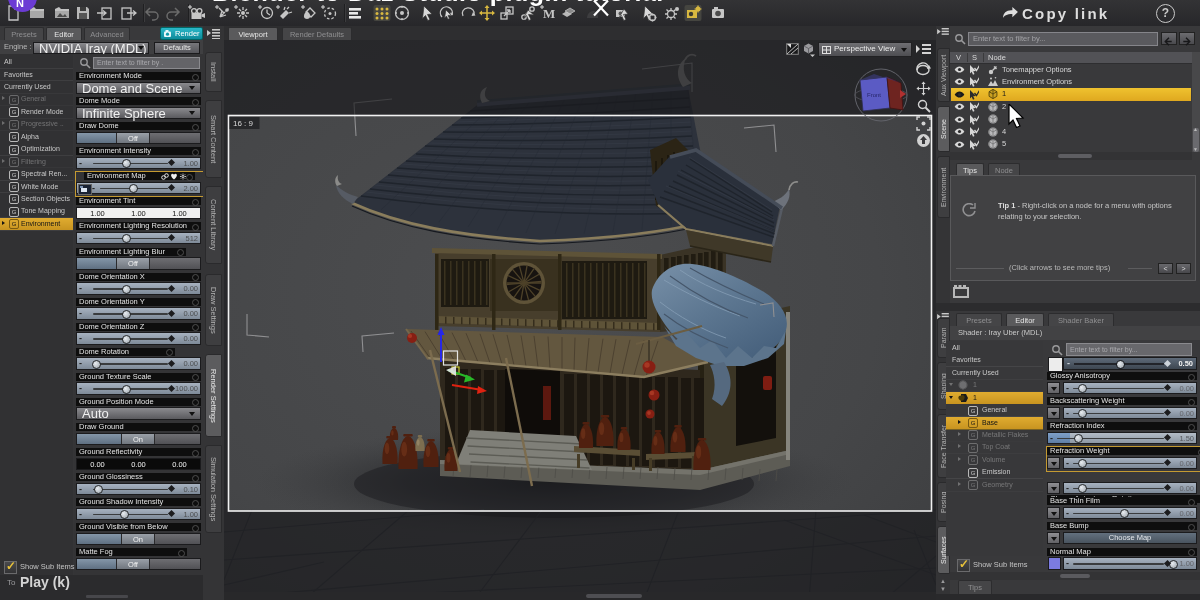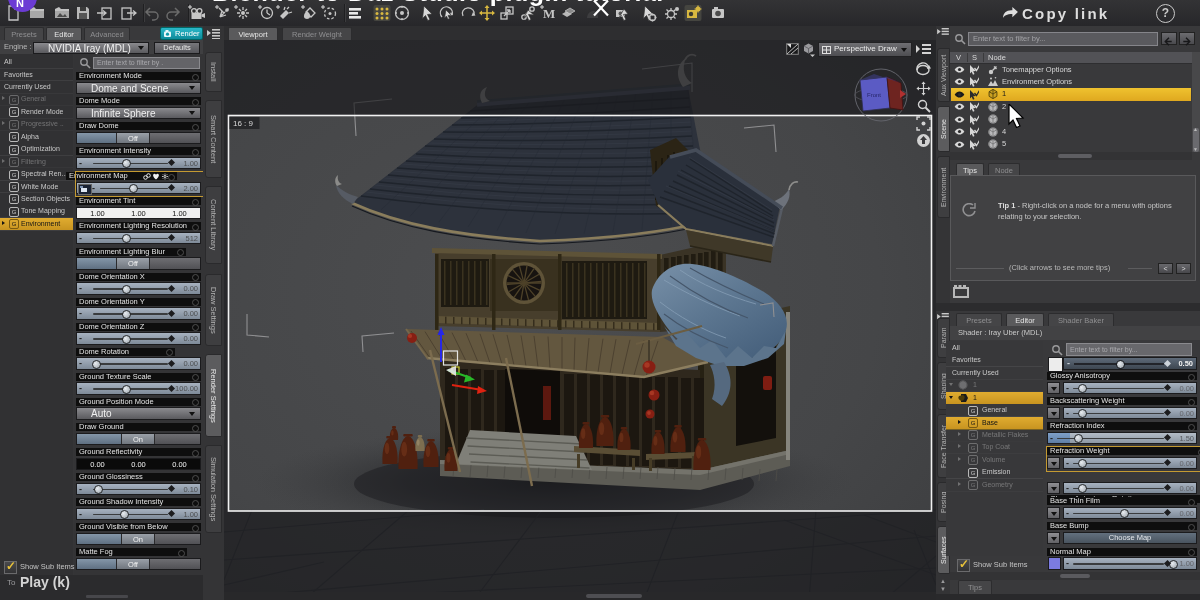--- a/index.html
+++ b/index.html
@@ -9,21 +9,21 @@
 .ic{position:absolute;top:4px;width:18px;height:18px}
 .sep{position:absolute;top:4px;width:1px;height:18px;background:#1f1f21;box-shadow:1px 0 0 #3c3c3e}
 
 #lp{left:0;top:26px;width:203px;height:574px;background:#353537}
 .tabrow{position:absolute;left:0;top:0;width:100%;height:14px;background:#39393b}
 .tab{position:absolute;top:1px;height:13px;background:#454547;color:#8f8f91;font-size:7.5px;line-height:13px;text-align:center;border-radius:2px 2px 0 0;border:1px solid #2c2c2e;border-bottom:none;box-sizing:border-box}
 .tab.on{background:#5a5a5c;color:#e6e6e6}
 .hdr{position:absolute;height:8px;background:#0e0e0e;color:#e3e3e3;font-size:7.5px;line-height:8.5px;padding-left:3px;box-sizing:border-box}
 .hdr i{position:absolute;right:2px;top:1.5px;width:5px;height:5px;border:1px solid #4e4e4e;border-radius:50%;font-style:normal}
 .ctl{position:absolute;height:12.5px;box-sizing:border-box;border:1px solid #1b1b1d}
-.dd{background:linear-gradient(#8a8a8e,#5a5a5e);color:#f0f0f0;font-size:10px;line-height:11px;padding-left:14px}
+.dd{background:linear-gradient(#8a8a8e,#5a5a5e);color:#f0f0f0;font-size:13px;line-height:11px;padding-left:5px}
 .dd b{position:absolute;right:5px;top:3.5px;border-left:3.5px solid transparent;border-right:3.5px solid transparent;border-top:4.5px solid #111}
 .sl{background:linear-gradient(#a7b2c0,#7e8a98)}
 .sl .tr{position:absolute;left:9px;right:32px;top:5px;height:1.5px;background:#3a3c3e;border-radius:1px}
 .sl .hd{position:absolute;top:1.5px;width:7px;height:7px;border-radius:50%;background:radial-gradient(circle at 35% 35%,#e8ecf0,#9aa2aa);border:1px solid #26282a}
 .sl .mn{position:absolute;left:2px;top:0;font-size:9px;line-height:10px;color:#222;font-weight:bold}
 .sl .dm{position:absolute;right:26px;top:2.5px;width:5px;height:5px;background:#1c1c1e;transform:rotate(45deg)}
 .sl .vl{position:absolute;right:2px;top:0;width:26px;text-align:right;color:#4d4f51;font-size:7.5px;line-height:11.5px}
 .tg{background:linear-gradient(#6e6e72,#515155)}
 .tgl{position:absolute;left:0;top:0;bottom:0;background:linear-gradient(#8496a8,#5f7082)}
 .tgb{position:absolute;top:0;bottom:0;background:linear-gradient(#9aa0a8,#70767e);border-left:1px solid #2a2a2c;border-right:1px solid #2a2a2c;color:#f2f2f2;font-size:7.5px;line-height:11px;text-align:center}
@@ -675,21 +675,21 @@
         <span class="tgb" style="left:39px;width:32px">Off</span>
       </div>
       <div class="hdr a" style="left:76px;top:121.2px;width:125px">Environment Intensity<i></i></div>
       <div class="ctl sl a" style="left:76px;top:130.7px;width:125px">
         <span class="mn" style="left:2px">-</span>
         <span class="tr" style="left:16px"></span>
         <span class="hd" style="left:45px"></span>
         <span class="dm"></span>
         <span class="vl" style="color:#4d4f51">1.00</span>
       </div>
-      <div class="hdr a" style="left:66px;top:146.3px;width:111px">Environment Map<svg class="a" style="right:26px;top:0.5px" width="8" height="7" viewBox="0 0 8 7">
+      <div class="hdr a" style="left:84px;top:146.3px;width:111px">Environment Map<svg class="a" style="right:26px;top:0.5px" width="8" height="7" viewBox="0 0 8 7">
           <circle cx="2.5" cy="4.5" r="1.8" fill="none" stroke="#e8e8e8" stroke-width="1"></circle>
           <circle cx="5.5" cy="2.5" r="1.8" fill="none" stroke="#e8e8e8" stroke-width="1"></circle>
         </svg><svg class="a" style="right:17px;top:0.5px" width="8" height="7" viewBox="0 0 8 7">
           <path d="M4,6.5 C0.5,4 0.5,1 2.3,0.8 C3.3,0.7 4,1.6 4,1.6 C4,1.6 4.7,0.7 5.7,0.8 C7.5,1 7.5,4 4,6.5 Z" fill="#f0f0f0"></path>
         </svg><svg class="a" style="right:8px;top:0.5px" width="8" height="7" viewBox="0 0 8 8">
           <circle cx="4" cy="4" r="1.2" fill="none" stroke="#f0f0f0" stroke-width="1"></circle>
           <path d="M4,0.5 v1.5 M4,6 v1.5 M0.5,4 h1.5 M6,4 h1.5 M1.5,1.5 l1,1 M5.5,5.5 l1,1 M6.5,1.5 l-1,1 M2.5,5.5 l-1,1" stroke="#f0f0f0" stroke-width="0.9"></path>
         </svg><i></i></div>
       <div class="ctl sl a" style="left:76px;top:155.8px;width:125px">
         <span class="a" style="left:1px;top:1px;width:12px;height:9.5px;background:#1a2334;border:1px solid #666">
@@ -815,37 +815,37 @@
       </svg>
       <div class="vtab" style="left:2px;top:26px;width:17px;height:40px;line-height:16px">Install</div>
       <div class="vtab" style="left:2px;top:74px;width:17px;height:78px;line-height:16px">Smart Content</div>
       <div class="vtab" style="left:2px;top:160px;width:17px;height:78px;line-height:16px">Content Library</div>
       <div class="vtab" style="left:2px;top:248px;width:17px;height:72px;line-height:16px">Draw Settings</div>
       <div class="vtab on" style="left:2px;top:328px;width:17px;height:83px;line-height:16px">Render Settings</div>
       <div class="vtab" style="left:2px;top:419px;width:17px;height:88px;line-height:16px">Simulation Settings</div>
     </div>
 <div class="a" style="left:224px;top:26px;width:712px;height:14px;background:#2e2e30"></div>
     <div class="tab on" style="left:228px;top:27px;width:50px;height:13px">Viewport</div>
-    <div class="tab" style="left:282px;top:27px;width:70px;height:13px">Render Weight</div>
+    <div class="tab" style="left:282px;top:27px;width:70px;height:13px">Render Defaults</div>
     <svg class="a" style="left:786px;top:43px" width="13" height="12" viewBox="0 0 13 12">
       <rect x="0.7" y="0.7" width="11.6" height="10.6" fill="#18181a" stroke="#888" stroke-width="1"></rect>
       <path d="M1,11 L12,1 M5,11 L12,5" stroke="#bbb" stroke-width="1"></path>
       <path d="M1,1 h4 v4 z" fill="#ddd"></path>
     </svg>
     <svg class="a" style="left:801px;top:42px" width="15" height="15" viewBox="0 0 15 15">
       <path d="M3,4 L7.5,1.5 L12,4 L12,9 L7.5,11.5 L3,9 Z" fill="#9a9a9e"></path>
       <path d="M3,4 L7.5,6.5 L12,4 M7.5,6.5 V11.5" stroke="#55555a" stroke-width="0.8" fill="none"></path>
       <path d="M9,12.5 l5,0 -2.5,2.5 z" fill="#c8c8c8"></path>
     </svg>
     <div class="a" style="left:818px;top:42px;width:94px;height:15px;background:linear-gradient(#6e6e72,#4e4e52);border:1px solid #212123;box-sizing:border-box">
       <svg class="a" style="left:3px;top:3px" width="9" height="8" viewBox="0 0 9 8">
         <rect x="0.5" y="0.5" width="8" height="7" fill="none" stroke="#e0e0e0" stroke-width="1"></rect>
         <path d="M4.5,0.5 V7.5 M0.5,4 H8.5" stroke="#e0e0e0" stroke-width="1"></path>
       </svg>
-      <span class="a" style="left:15px;top:1px;font-size:8px;color:#ececec">Perspective Draw</span>
+      <span class="a" style="left:15px;top:1px;font-size:8px;color:#ececec">Perspective View</span>
       <span class="a" style="right:4px;top:5px;border-left:3.5px solid transparent;border-right:3.5px solid transparent;border-top:4.5px solid #111"></span>
     </div>
     <svg class="a" style="left:916px;top:44px" width="15" height="12" viewBox="0 0 15 12">
       <path d="M0,1 L4,5 L0,9" fill="#d2d2d2"></path>
       <rect x="6" y="0" width="9" height="2" fill="#d2d2d2"></rect>
       <rect x="6" y="4" width="9" height="2" fill="#d2d2d2"></rect>
       <rect x="6" y="8" width="9" height="2" fill="#d2d2d2"></rect>
     </svg>
     <svg class="a" style="left:915px;top:62px" width="17" height="15" viewBox="0 0 17 15">
       <ellipse cx="8" cy="8" rx="6" ry="4.5" stroke="#d2d2d2" fill="none" stroke-width="1.4"></ellipse>

